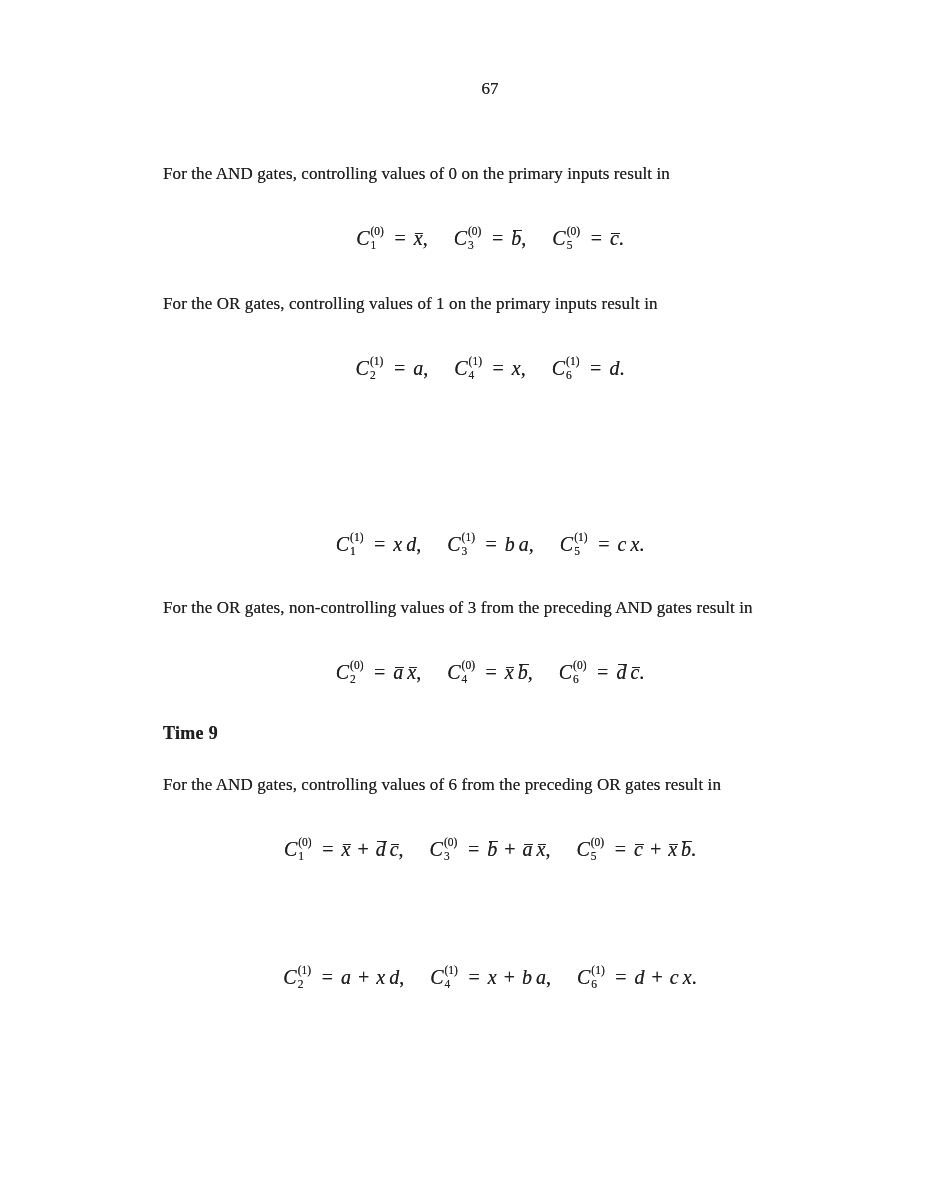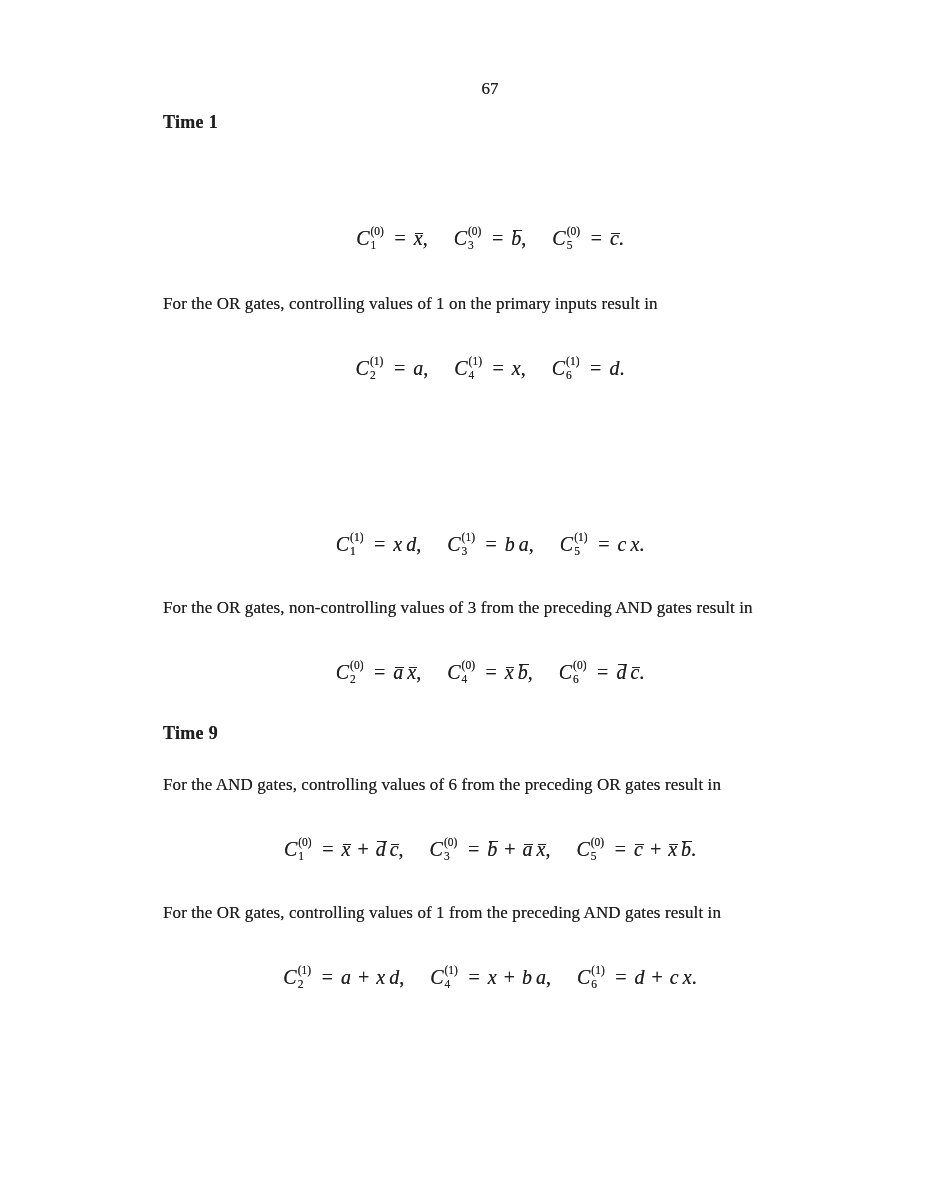--- a/index.html
+++ b/index.html
@@ -56,34 +56,33 @@
   }
   .bar.tall::before{top:2.5px;}
 </style>
 </head>
 <body>
 
 <div class="page">
 
   <div class="page-number">67</div>
 
-  <h2 class="heading" style="top:112px">Time 1</h2>
 
+  <p class="para" style="top:164px">For the AND gates, controlling values of 0 on the primary inputs result in</p>
   <div class="equation" style="top:221px"><span class="clause"><span class="mvar sym">C</span><span class="supsub"><span class="sup">(0)</span><span class="sub">1</span></span><span class="rel">=</span><span class="mvar bar">x</span><span class="punct">,</span></span><span class="clause"><span class="mvar sym">C</span><span class="supsub"><span class="sup">(0)</span><span class="sub">3</span></span><span class="rel">=</span><span class="mvar bar tall">b</span><span class="punct">,</span></span><span class="clause"><span class="mvar sym">C</span><span class="supsub"><span class="sup">(0)</span><span class="sub">5</span></span><span class="rel">=</span><span class="mvar bar">c</span><span class="punct">.</span></span></div>
 
   <p class="para" style="top:294px">For the OR gates, controlling values of 1 on the primary inputs result in</p>
   <div class="equation" style="top:351px"><span class="clause"><span class="mvar sym">C</span><span class="supsub"><span class="sup">(1)</span><span class="sub">2</span></span><span class="rel">=</span><span class="mvar">a</span><span class="punct">,</span></span><span class="clause"><span class="mvar sym">C</span><span class="supsub"><span class="sup">(1)</span><span class="sub">4</span></span><span class="rel">=</span><span class="mvar">x</span><span class="punct">,</span></span><span class="clause"><span class="mvar sym">C</span><span class="supsub"><span class="sup">(1)</span><span class="sub">6</span></span><span class="rel">=</span><span class="mvar">d</span><span class="punct">.</span></span></div>
 
 
   <div class="equation" style="top:527px"><span class="clause"><span class="mvar sym">C</span><span class="supsub"><span class="sup">(1)</span><span class="sub">1</span></span><span class="rel">=</span><span class="mvar">x</span><span class="mvar">d</span><span class="punct">,</span></span><span class="clause"><span class="mvar sym">C</span><span class="supsub"><span class="sup">(1)</span><span class="sub">3</span></span><span class="rel">=</span><span class="mvar">b</span><span class="mvar">a</span><span class="punct">,</span></span><span class="clause"><span class="mvar sym">C</span><span class="supsub"><span class="sup">(1)</span><span class="sub">5</span></span><span class="rel">=</span><span class="mvar">c</span><span class="mvar">x</span><span class="punct">.</span></span></div>
 
   <p class="para" style="top:598px">For the OR gates, non-controlling values of 3 from the preceding AND gates result in</p>
   <div class="equation" style="top:655px"><span class="clause"><span class="mvar sym">C</span><span class="supsub"><span class="sup">(0)</span><span class="sub">2</span></span><span class="rel">=</span><span class="mvar bar">a</span><span class="mvar bar">x</span><span class="punct">,</span></span><span class="clause"><span class="mvar sym">C</span><span class="supsub"><span class="sup">(0)</span><span class="sub">4</span></span><span class="rel">=</span><span class="mvar bar">x</span><span class="mvar bar tall">b</span><span class="punct">,</span></span><span class="clause"><span class="mvar sym">C</span><span class="supsub"><span class="sup">(0)</span><span class="sub">6</span></span><span class="rel">=</span><span class="mvar bar tall">d</span><span class="mvar bar">c</span><span class="punct">.</span></span></div>
 
   <h2 class="heading" style="top:723px">Time 9</h2>
 
   <p class="para" style="top:775px">For the AND gates, controlling values of 6 from the preceding OR gates result in</p>
   <div class="equation" style="top:832px"><span class="clause"><span class="mvar sym">C</span><span class="supsub"><span class="sup">(0)</span><span class="sub">1</span></span><span class="rel">=</span><span class="mvar bar">x</span><span class="op">+</span><span class="mvar bar tall">d</span><span class="mvar bar">c</span><span class="punct">,</span></span><span class="clause"><span class="mvar sym">C</span><span class="supsub"><span class="sup">(0)</span><span class="sub">3</span></span><span class="rel">=</span><span class="mvar bar tall">b</span><span class="op">+</span><span class="mvar bar">a</span><span class="mvar bar">x</span><span class="punct">,</span></span><span class="clause"><span class="mvar sym">C</span><span class="supsub"><span class="sup">(0)</span><span class="sub">5</span></span><span class="rel">=</span><span class="mvar bar">c</span><span class="op">+</span><span class="mvar bar">x</span><span class="mvar bar tall">b</span><span class="punct">.</span></span></div>
 
-  <p class="para" style="top:903px">For the OR gates, controlling values of 1 from the preceding AND gates result in</p>
   <div class="equation" style="top:960px"><span class="clause"><span class="mvar sym">C</span><span class="supsub"><span class="sup">(1)</span><span class="sub">2</span></span><span class="rel">=</span><span class="mvar">a</span><span class="op">+</span><span class="mvar">x</span><span class="mvar">d</span><span class="punct">,</span></span><span class="clause"><span class="mvar sym">C</span><span class="supsub"><span class="sup">(1)</span><span class="sub">4</span></span><span class="rel">=</span><span class="mvar">x</span><span class="op">+</span><span class="mvar">b</span><span class="mvar">a</span><span class="punct">,</span></span><span class="clause"><span class="mvar sym">C</span><span class="supsub"><span class="sup">(1)</span><span class="sub">6</span></span><span class="rel">=</span><span class="mvar">d</span><span class="op">+</span><span class="mvar">c</span><span class="mvar">x</span><span class="punct">.</span></span></div>
 
 </div>
 
 </body></html>

